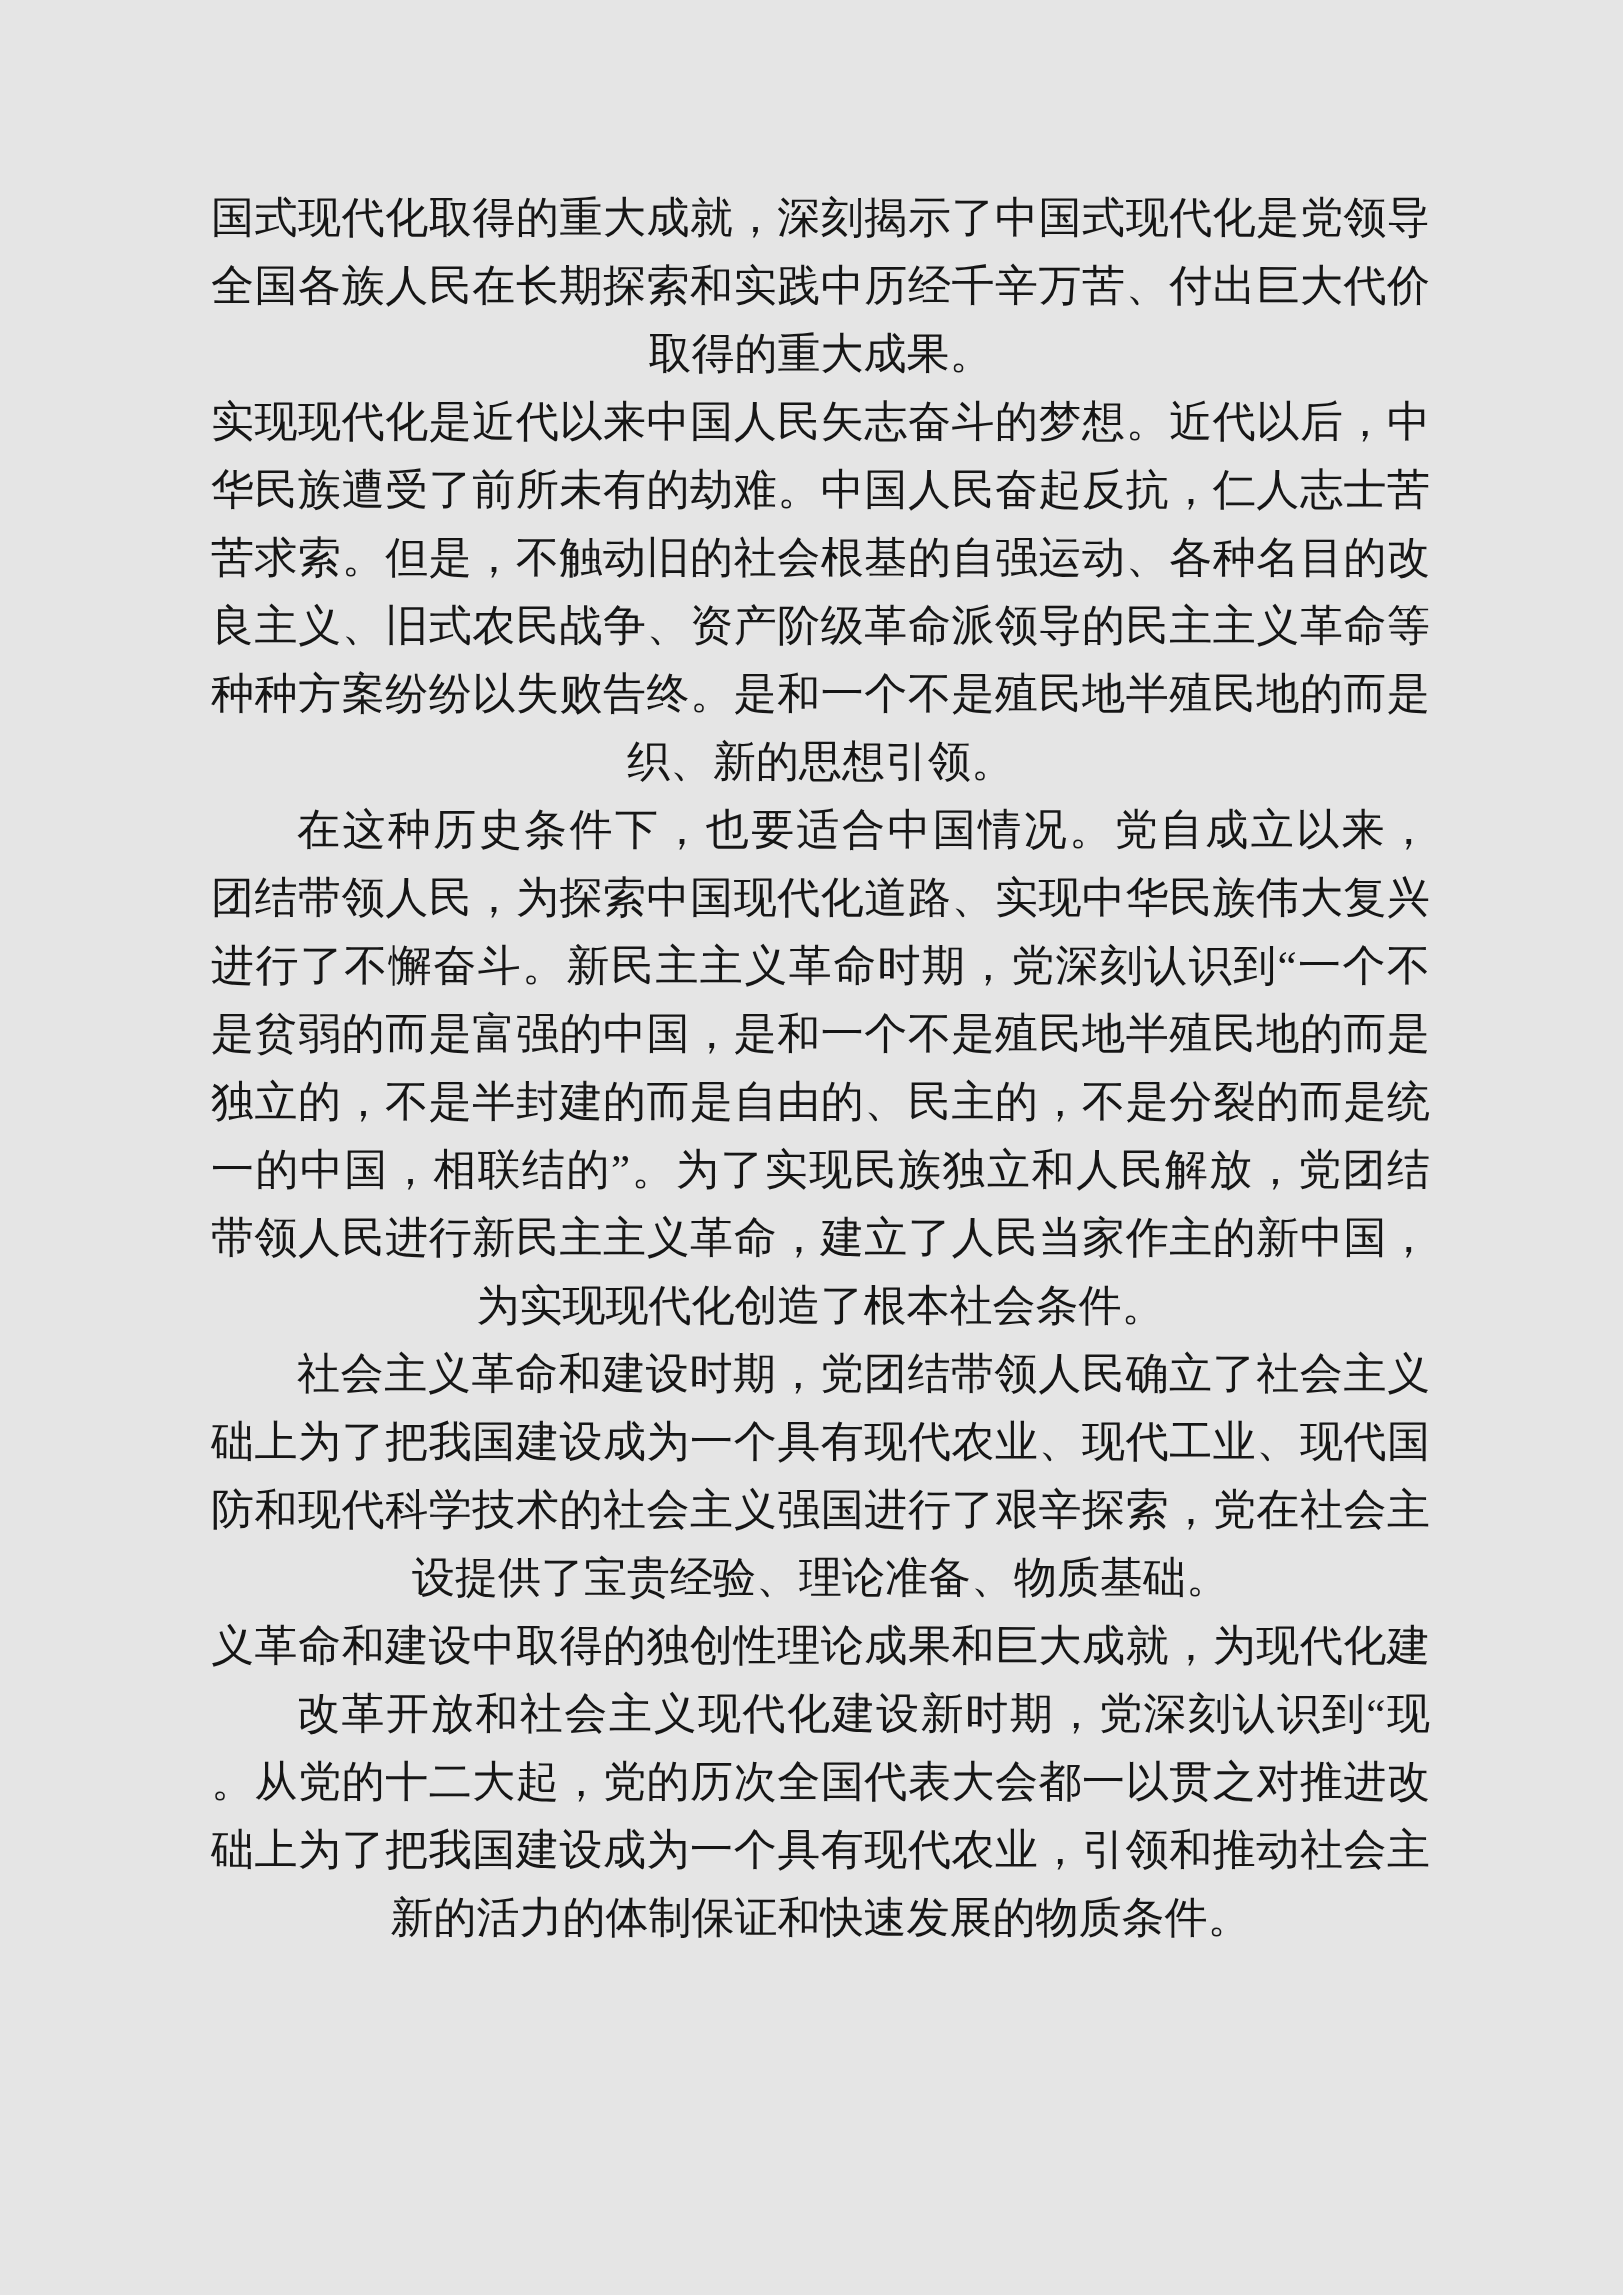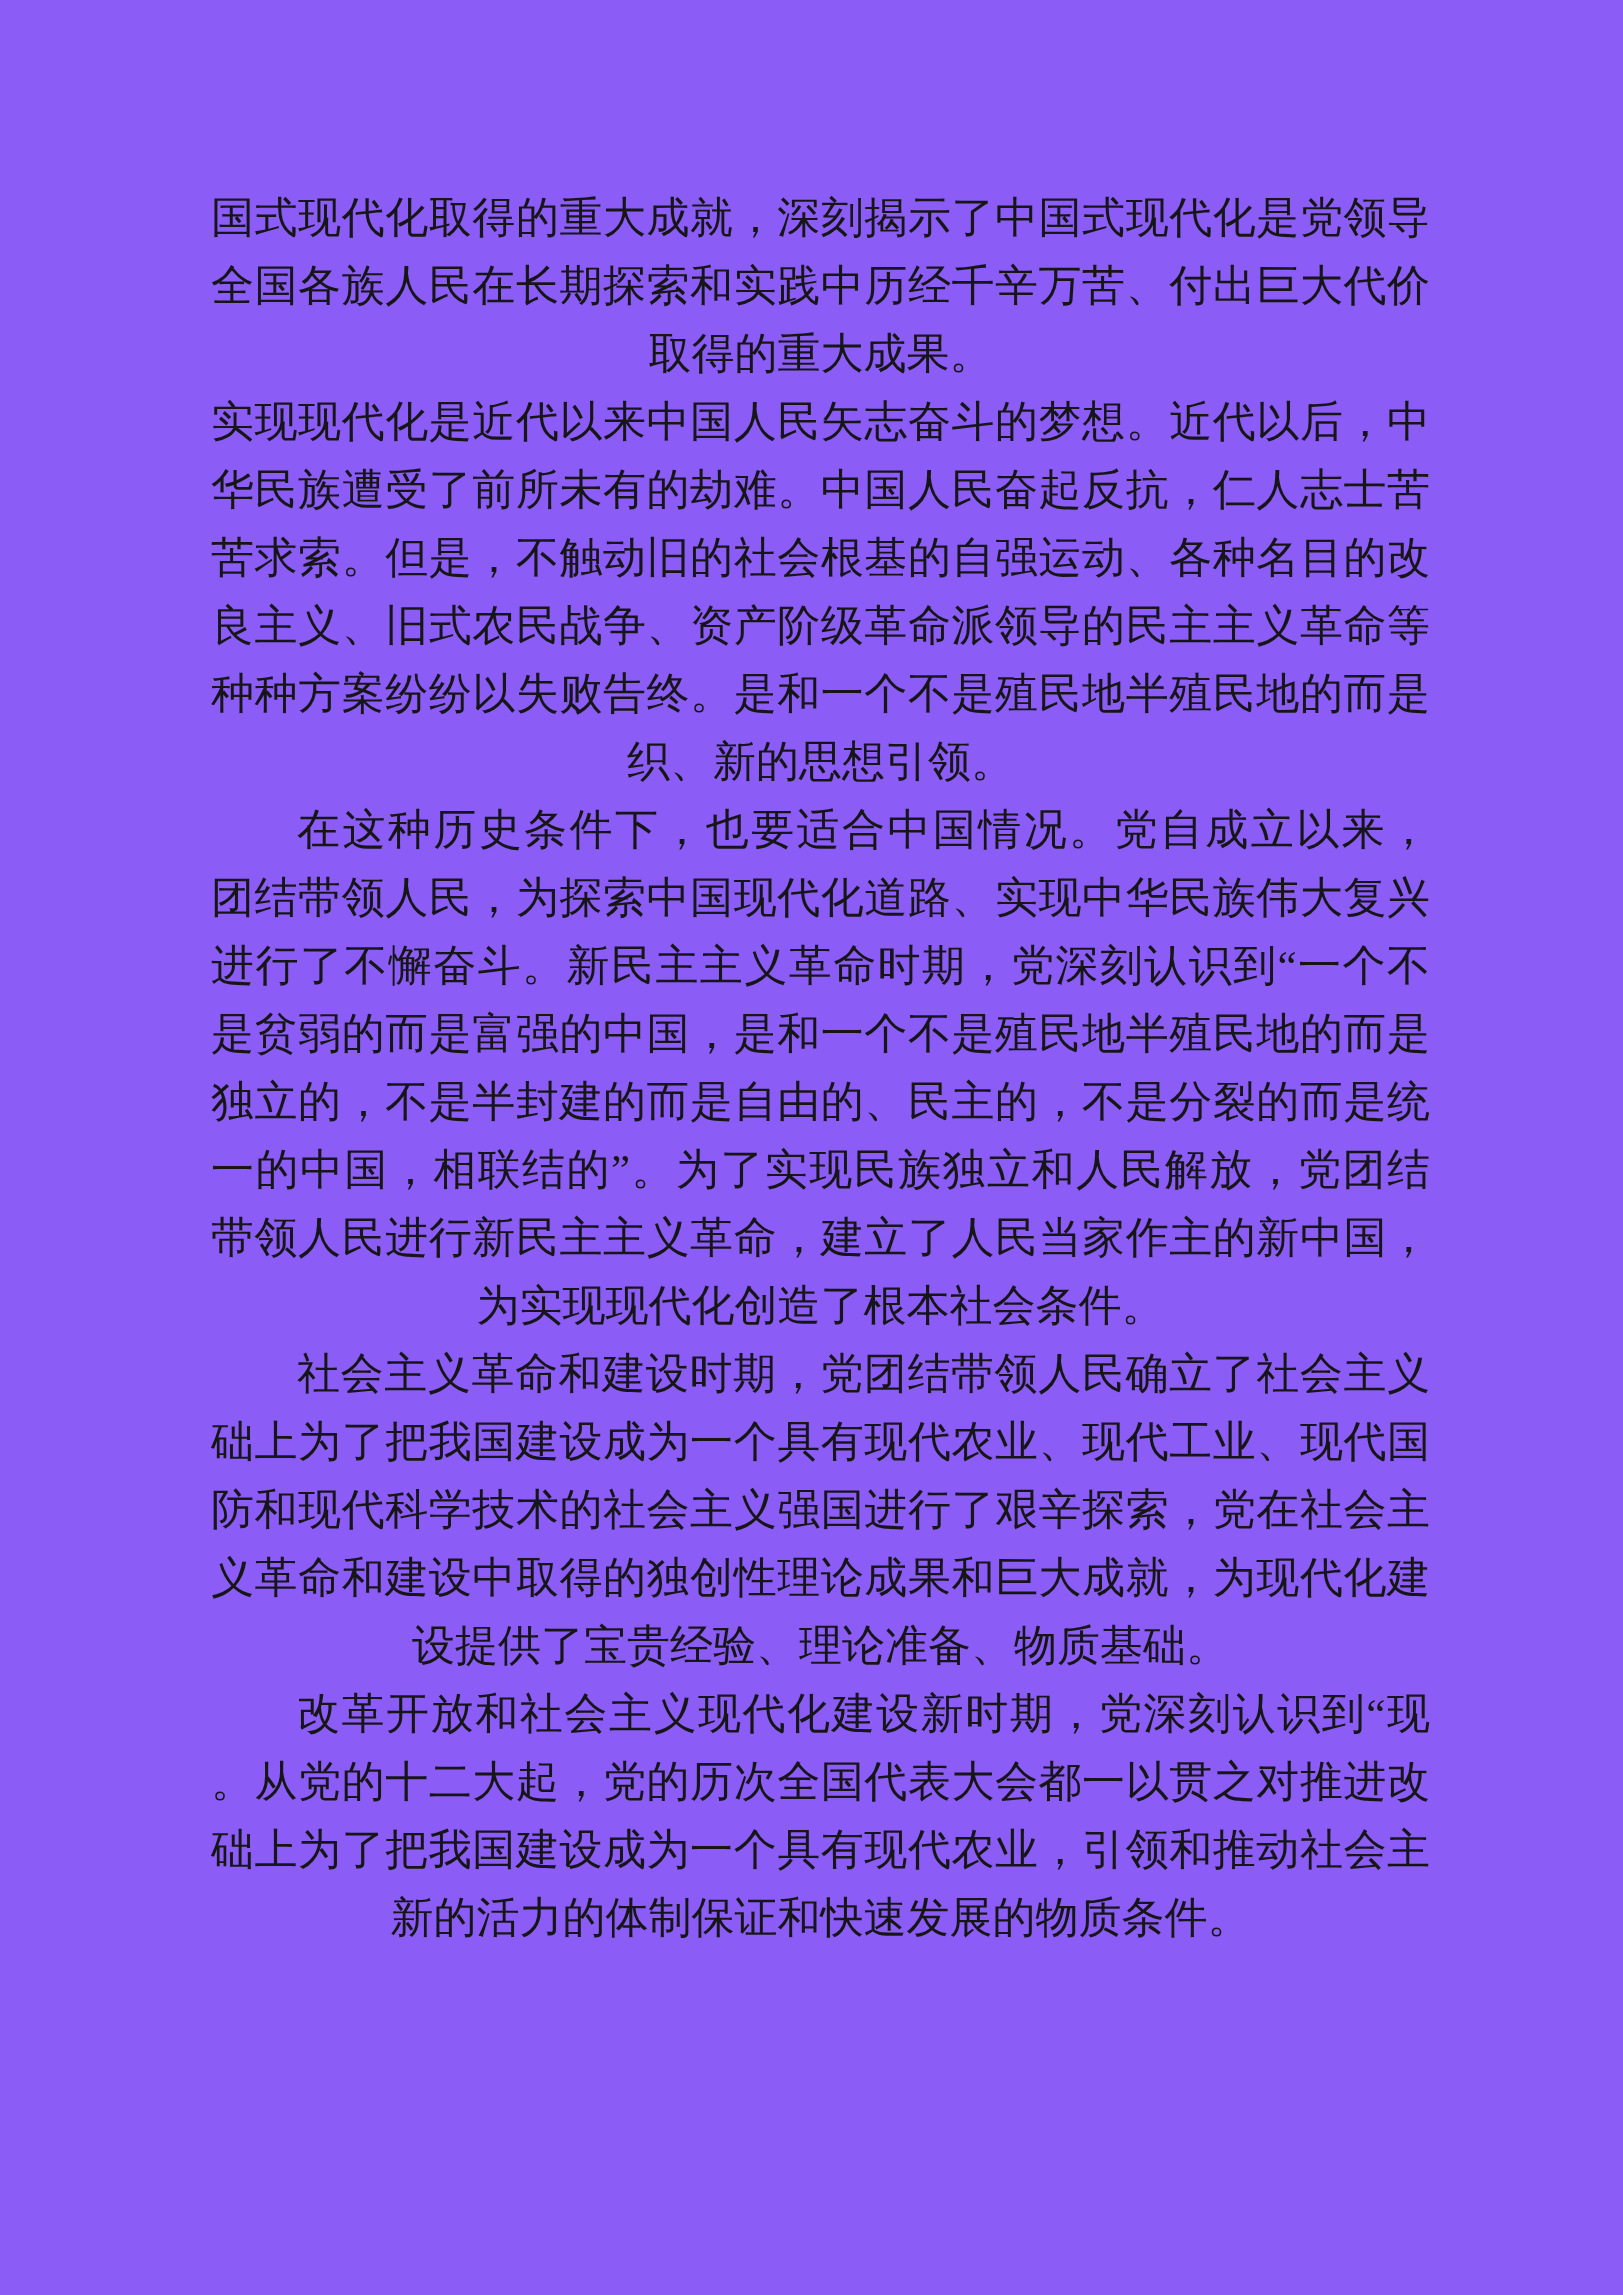--- a/index.html
+++ b/index.html
@@ -4,21 +4,21 @@
 <style>
   html, body {
     margin: 0;
     padding: 0;
     background: #ffffff;
   }
   .page {
     position: relative;
     width: 1623px;
     height: 2295px;
-    background: #8b5cf6;
+    background: #e5e5e5;
     overflow: hidden;
     font-family: "Liberation Serif", "DejaVu Serif", serif;
   }
   .text-block {
     position: absolute;
     left: 211px;
     top: 184px;
     width: 1219px;
     color: #161616;
     font-size: 43px;
@@ -58,21 +58,21 @@
       <div class="line just">团结带领人民，为探索中国现代化道路、实现中华民族伟大复兴</div>
       <div class="line just">进行了不懈奋斗。新民主主义革命时期，党深刻认识到“一个不</div>
       <div class="line just">是贫弱的而是富强的中国，是和一个不是殖民地半殖民地的而是</div>
       <div class="line just">独立的，不是半封建的而是自由的、民主的，不是分裂的而是统</div>
       <div class="line just">一的中国，相联结的”。为了实现民族独立和人民解放，党团结</div>
       <div class="line just">带领人民进行新民主主义革命，建立了人民当家作主的新中国，</div>
       <div class="line">为实现现代化创造了根本社会条件。</div>
       <div class="line just indent">社会主义革命和建设时期，党团结带领人民确立了社会主义</div>
       <div class="line just">础上为了把我国建设成为一个具有现代农业、现代工业、现代国</div>
       <div class="line just">防和现代科学技术的社会主义强国进行了艰辛探索，党在社会主</div>
+      <div class="line">设提供了宝贵经验、理论准备、物质基础。</div>
       <div class="line just">义革命和建设中取得的独创性理论成果和巨大成就，为现代化建</div>
-      <div class="line">设提供了宝贵经验、理论准备、物质基础。</div>
       <div class="line just indent">改革开放和社会主义现代化建设新时期，党深刻认识到“现</div>
       <div class="line just">。从党的十二大起，党的历次全国代表大会都一以贯之对推进改</div>
       <div class="line just">础上为了把我国建设成为一个具有现代农业，引领和推动社会主</div>
       <div class="line">新的活力的体制保证和快速发展的物质条件。</div>
     </div>
 </div>
 
 
 </body></html>

